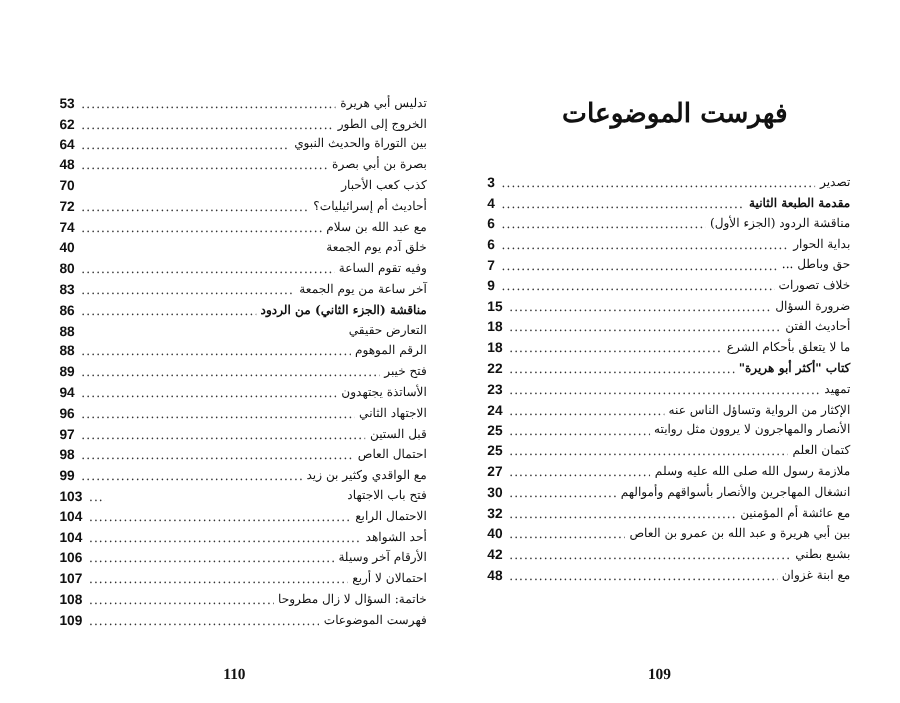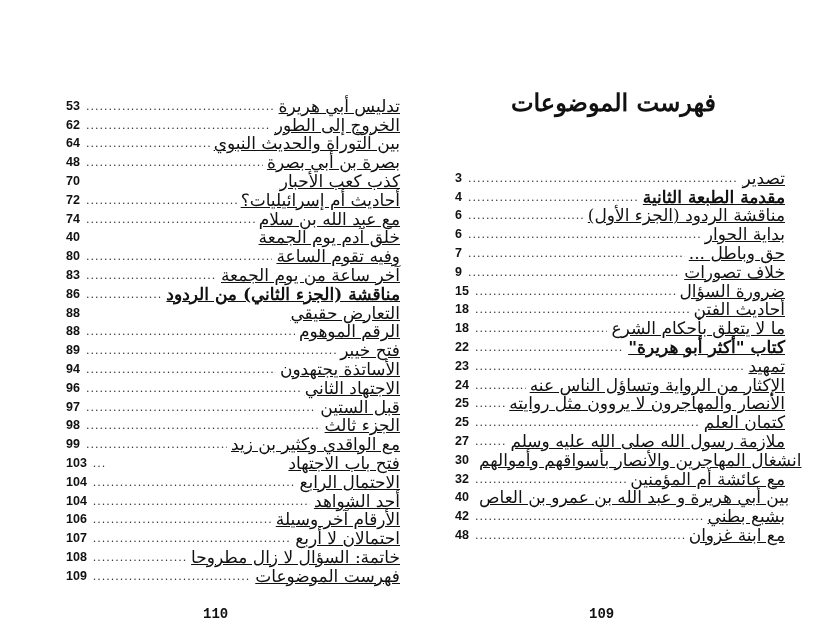--- a/index.html
+++ b/index.html
@@ -6,36 +6,36 @@
   body { width: 818px; height: 639px; position: relative; overflow: hidden;
          font-family: "DejaVu Serif", serif; color: #111; }
   .page { position: absolute; top: 0; height: 639px; }
   .page-left { left: 0; width: 409px; }
   .page-right { left: 409px; width: 409px; }
 
   .toc-title { position: absolute; left: 0; right: 0; top: 88px; text-align: center;
                direction: rtl; font-size: 24px; font-weight: bold; }
   .page-right .toc-title { left: 80px; right: 80px; }
 
-  .toc-list { position: absolute; margin: 12px; padding: 0; list-style: none; }
+  .toc-list { position: absolute; margin: 0; padding: 0; list-style: none; }
   .page-left .toc-list { left: 54px; width: 334px; top: 84px; }
   .page-right .toc-list { left: 443px; width: 330px; top: 156px; }
   .page-right .toc-list { left: 34px; }
 
   .toc-row { height: 18.8px; display: flex; flex-direction: row; align-items: flex-end;
              font-size: 13px; line-height: 18px; white-space: nowrap; }
   .toc-num { font-family: "Liberation Sans", sans-serif; font-size: 12.5px; font-weight: bold;
              flex: 0 0 auto; padding-right: 2px; }
   .toc-dots { flex: 1 1 auto; overflow: hidden; color: #333; font-size: 11px; letter-spacing: 1px;
               margin: 0 4px; height: 16px; line-height: 16px; }
   .toc-dots::before { content: "....................................................................................................................................................................................."; }
-  .toc-text { flex: 0 0 auto; direction: rtl; text-align: right; font-size: 17px; text-decoration: underline; }
+  .toc-text { flex: 0 0 auto; direction: rtl; text-align: right; font-size: 11px; }
   .toc-row.bold .toc-text { font-weight: bold; }
 
-  .folio { position: absolute; top: 606px; font-family: Liberation Mono, monospace; font-weight: bold;
+  .folio { position: absolute; top: 606px; font-family: Liberation Serif, serif; font-weight: bold;
            font-size: 14px; }
   .page-left .folio { left: 203px; }
   .page-right .folio { left: 180px; }
 </style>
 </head>
 <body>
 
 <div class="page page-left">
   <ul class="toc-list" id="list-left">
       <li class="toc-row">
@@ -119,21 +119,21 @@
         <span class="toc-text">الاجتهاد الثاني</span>
       </li>
       <li class="toc-row">
         <span class="toc-num">97</span>
         <span class="toc-dots"></span>
         <span class="toc-text">قبل الستين</span>
       </li>
       <li class="toc-row">
         <span class="toc-num">98</span>
         <span class="toc-dots"></span>
-        <span class="toc-text">الجزء ثالث</span>
+        <span class="toc-text">احتمال العاص</span>
       </li>
       <li class="toc-row">
         <span class="toc-num">99</span>
         <span class="toc-dots"></span>
         <span class="toc-text">مع الواقدي وكثير بن زيد</span>
       </li>
       <li class="toc-row">
         <span class="toc-num">103</span>
         <span class="toc-dots" style="flex: 0 0 14px; margin-right: auto;"></span>
         <span class="toc-text">فتح باب الاجتهاد</span>

